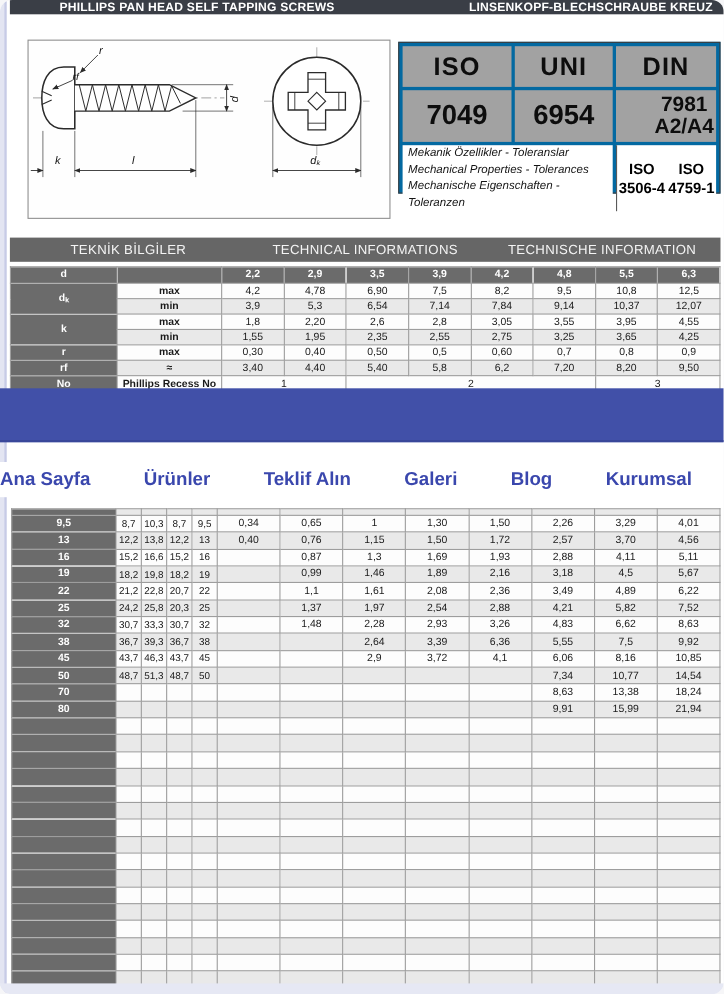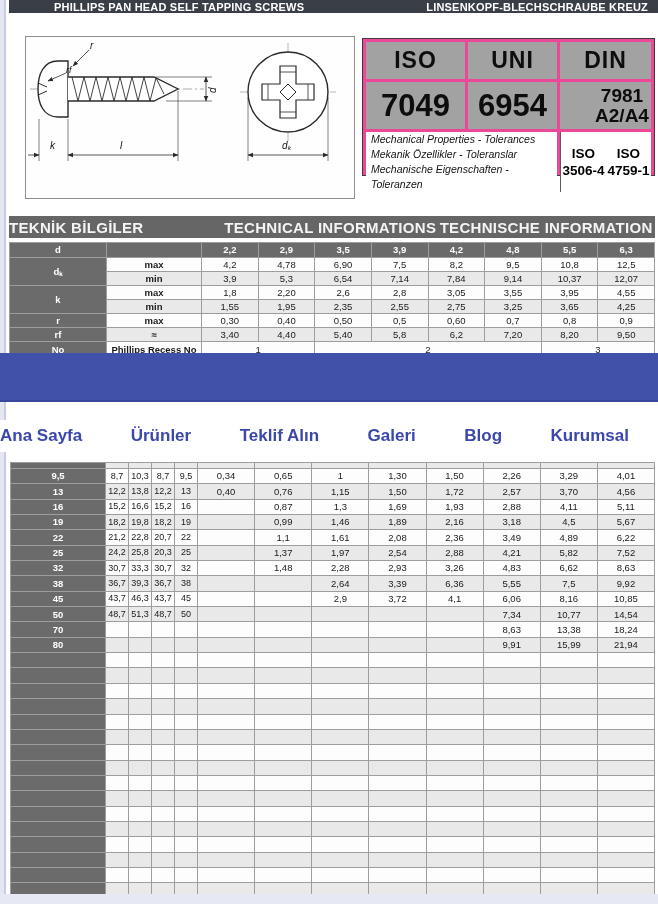--- a/index.html
+++ b/index.html
@@ -1,20 +1,20 @@
 <!DOCTYPE html>
 <html><head>
 <meta charset="utf-8">
 <style>
   * { margin:0; padding:0; box-sizing:border-box; }
   html,body { background:#f6f6f8; }
   body { font-family:"Liberation Sans", sans-serif; }
   #screen {
     position:relative; width:658px; height:904px; background:#ffffff;
-    overflow:hidden; margin:0 auto;
+    overflow:hidden; margin:0 auto;border-radius:11px;
   }
   
   .left-strip { position:absolute; left:0; top:0; width:6px; height:904px;
     background:#e3e5f2; border-right:2px solid #c7cbe6; z-index:1; }
   .bottom-strip { position:absolute; left:0; top:894px; width:658px; height:10px;
     background:#e6e8f4; z-index:6; }
 
   
   .top-bar { position:absolute; left:9px; top:0; width:649px; height:13px;
     background:#3a3e46; color:#fff; overflow:hidden; z-index:2;
@@ -22,40 +22,40 @@
     padding:0 10px 1px 45px; }
   .top-bar span { font-size:11px; font-weight:bold; letter-spacing:.2px;
     white-space:nowrap; line-height:10px; }
 
   
   .drawing-box { position:absolute; left:25px; top:36px; width:330px; height:163px;
     background:#fefefe; border:1px solid #8f8f8f; z-index:2; }
 
   
   .standards { position:absolute; left:362px; top:38px; width:293px; height:138px;
-    background:#ec4899; border:1px solid #3c3c3c; z-index:2;
+    background:#0369a1; border:1px solid #3c3c3c; z-index:2;
     display:grid; grid-template-columns:99px 89px 1fr;
     grid-template-rows:37px 47px 1fr; gap:3px; padding:3px; }
   .standards .cell { background:#a2a2a2; color:#0d0d0d; display:flex;
     align-items:center; justify-content:center; text-align:center; }
   .standards .hdr { font-size:23px; font-weight:bold; letter-spacing:1px; }
-  .standards .num { font-size:31px; font-weight:bold; }
+  .standards .num { font-size:25px; font-weight:bold; }
   .standards .din-num { flex-direction:column; font-size:19px; font-weight:bold; line-height:20px;padding-left:33px; }
   .standards .tol { background:#fff; grid-column:1 / span 2; display:flex;
     flex-direction:column; justify-content:center; padding-left:5px;
     font-style:italic; font-size:10.5px; line-height:15px; color:#141414; }
   .standards .refs { background:#fff; border-left:1px solid #5a5a5a; display:flex;
     flex-direction:row; align-items:center; justify-content:center;
     font-size:13.5px; font-weight:bold; line-height:17px;text-align:center; }
 
   
   .tech-bar { position:absolute; left:9px; top:216px; width:646px; height:22px;
     background:#666666; z-index:2; display:flex; align-items:center; }
-  .tech-bar span { flex:1; text-align:left; color:#f4f4f4; font-weight:bold;
-    font-size:15px; letter-spacing:.3px; }
+  .tech-bar span { flex:1; text-align:center; color:#f4f4f4; font-weight:normal;
+    font-size:12px; letter-spacing:.3px; }
 
   
   table { border-collapse:collapse; table-layout:fixed; }
   td { border:1px solid #9d9d9d; text-align:center; vertical-align:middle;
     font-size:9.5px; color:#1a1a1a; overflow:hidden; white-space:nowrap;
     padding:0; line-height:1; }
   td.dark { background:#6b6b6b; color:#fff; font-weight:bold; }
   tr.gray td.data { background:#e9e9e9; }
   tr.white td.data { background:#fdfdfd; }
   td.sub { font-weight:bold; }
@@ -150,22 +150,22 @@
     <div class="cell hdr">ISO</div>
     <div class="cell hdr">UNI</div>
     <div class="cell hdr">DIN</div>
     <div class="cell num">7049</div>
     <div class="cell num">6954</div>
     <div class="cell din-num">
       <span>7981</span>
       <span>A2/A4</span>
     </div>
     <div class="tol">
+      <span>Mekanik Özellikler - Toleranslar</span>
       <span>Mechanical  Properties - Tolerances</span>
-      <span>Mekanik Özellikler - Toleranslar</span>
       <span>Mechanische Eigenschaften - Toleranzen</span>
     </div>
     <div class="refs">
       <span>ISO 3506-4</span>
       <span>ISO 4759-1</span>
     </div>
   </div>
 
   <div class="tech-bar">
     <span>TEKNİK BİLGİLER</span>

